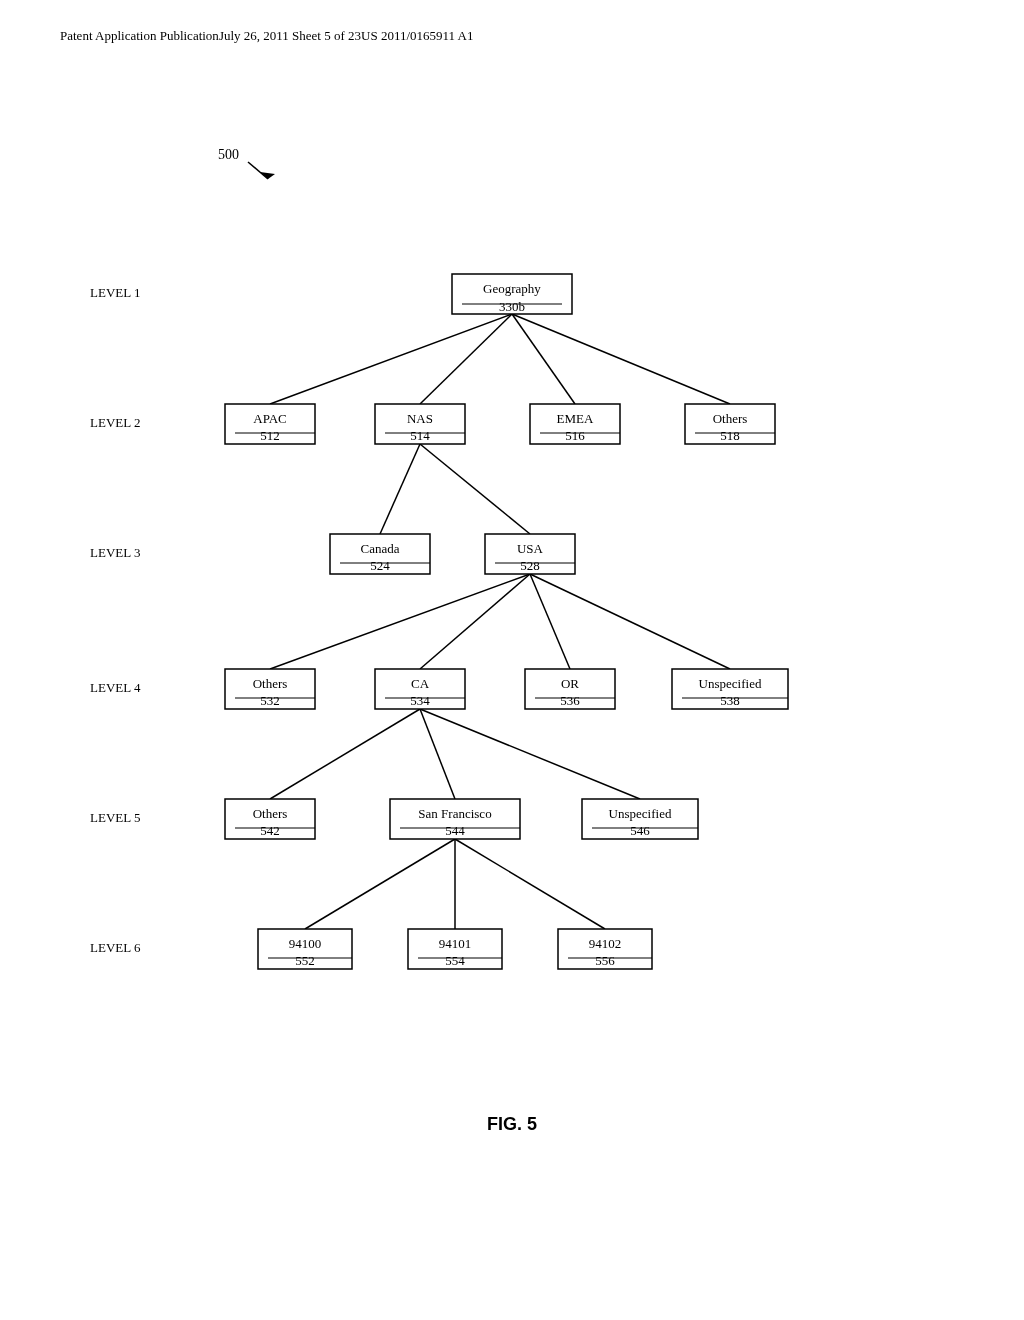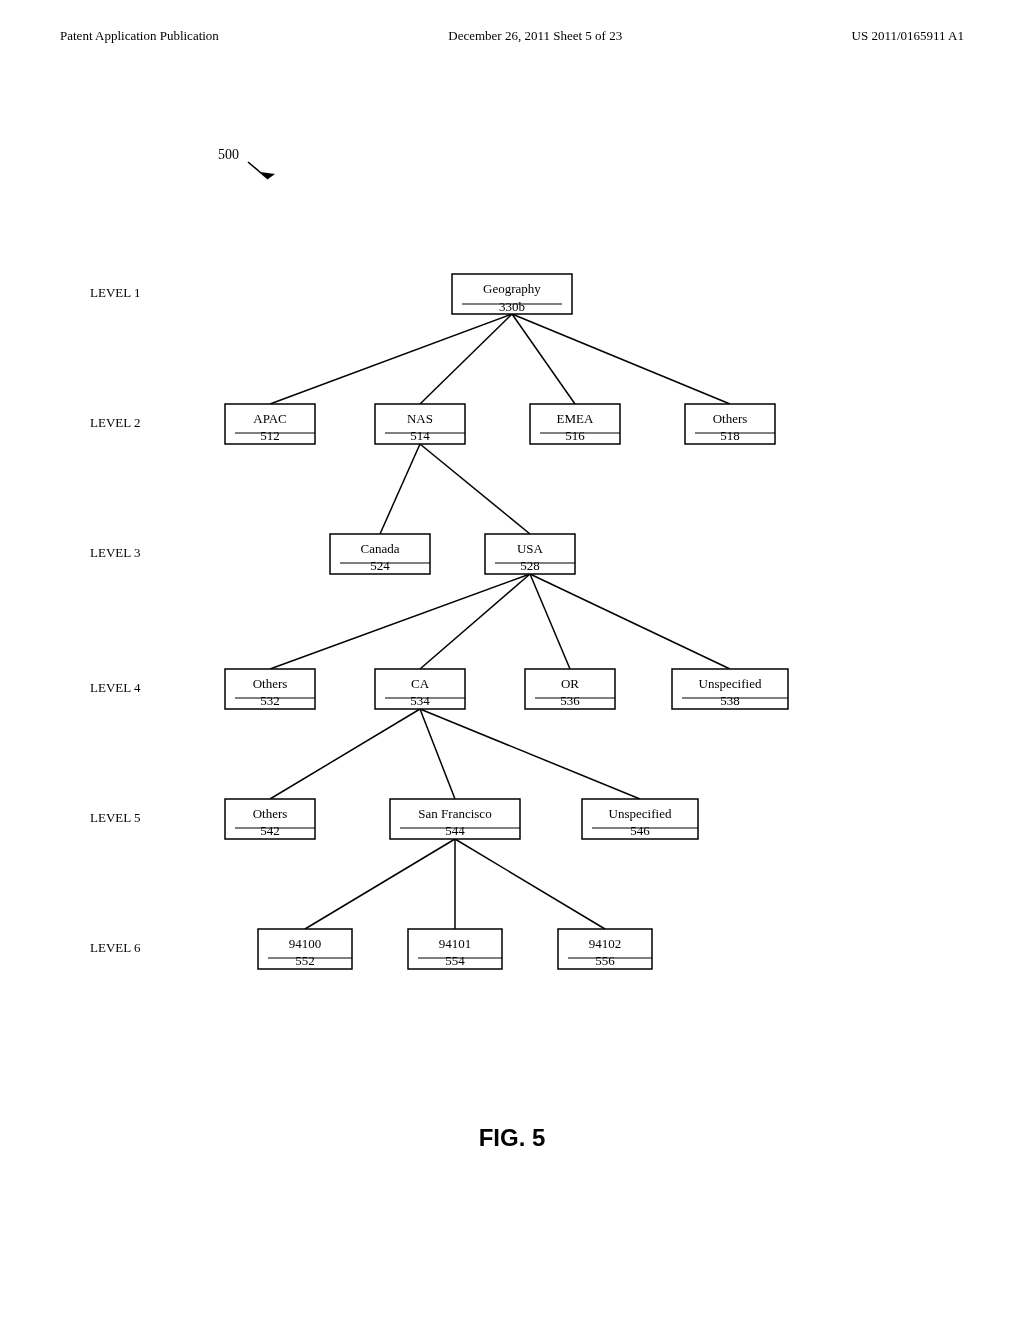--- a/index.html
+++ b/index.html
@@ -7,21 +7,20 @@
       background: #fff;
       font-family: 'Times New Roman', Times, serif;
       width: 1024px;
       min-height: 1320px;
       position: relative;
       overflow: hidden;
     }
 
     .page-header {
       display: flex;
-      justify-content: space-between;
       align-items: center;
       padding: 28px 60px 0 60px;
       font-size: 13px;
     }
 
     .diagram-container {
       position: relative;
       width: 100%;
       height: 1050px;
       margin-top: 20px;
@@ -64,32 +63,31 @@
 
     .connector {
       stroke: black;
       stroke-width: 1.5;
       fill: none;
     }
 
     .fig-caption {
       text-align: center;
       font-family: Arial, Helvetica, sans-serif;
-      font-size: 24px;
+      font-size: 18px;
       font-weight: bold;
-      margin-top: 10px;
       padding-bottom: 30px;
     }
   </style>
 </head>
 <body>
 
 <div class="page-header">
   <span>Patent Application Publication</span>
-  <span>December 26, 2011  Sheet 5 of 23</span>
+  <span>July 26, 2011  Sheet 5 of 23</span>
   <span>US 2011/0165911 A1</span>
 </div>
 
 <div class="diagram-container">
   <svg class="diagram-svg" viewBox="0 0 1024 1050" xmlns="http://www.w3.org/2000/svg">
 
     <text x="218" y="95" font-family="Times New Roman, serif" font-size="14">500</text>
 
     <line x1="248" y1="98" x2="268" y2="115" stroke="black" stroke-width="1.5"></line>
     <polygon points="268,115 260,108 275,110" fill="black"></polygon>

